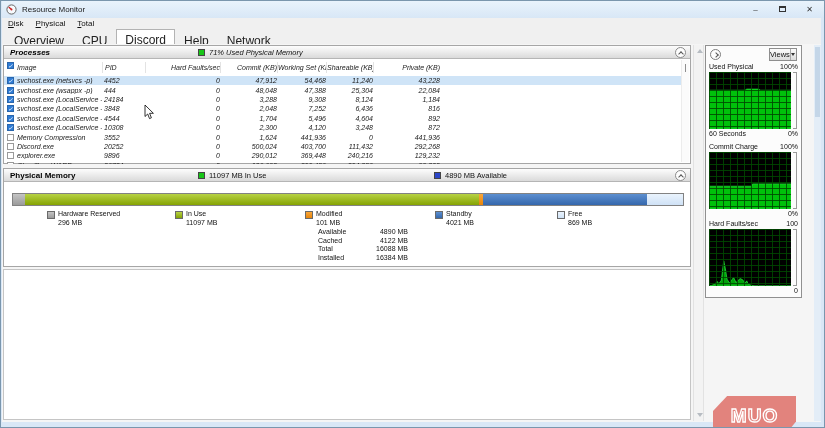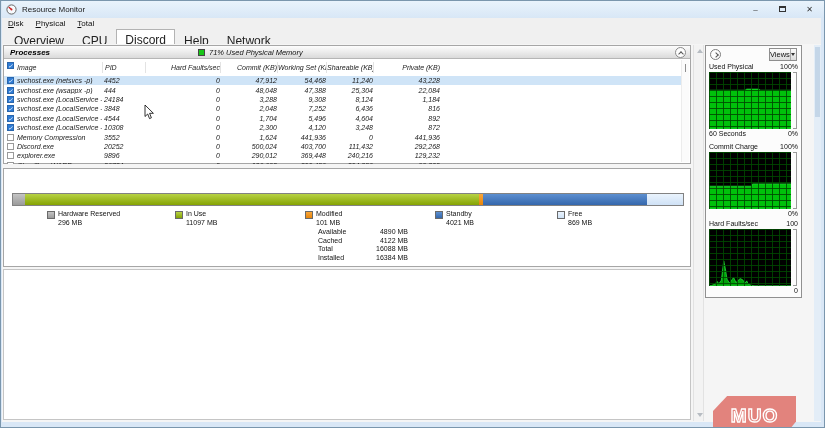--- a/index.html
+++ b/index.html
@@ -323,20 +323,34 @@
     <span class="cell c-sh">204,256</span>
     <span class="cell c-pv">99,200</span>
   </div>
           </div>
         <div class="table-scroll">
           <div class="table-scroll-thumb"></div>
         </div>
       </div>
 
       <div class="panel" id="panel-physmem">
+        <div class="panel-header">
+          <span class="panel-title">Physical Memory</span>
+          <span class="status-chip" style="left:194px">
+            <span class="status-sq" style="background: rgb(23, 198, 23);"></span>
+            <span>11097 MB In Use</span>
+          </span>
+          <span class="status-chip" style="left:430px">
+            <span class="status-sq" style="background: rgb(43, 70, 200);"></span>
+            <span>4890 MB Available</span>
+          </span>
+          <span class="chevron-btn">
+              <span class="chevron-up"></span>
+            </span>
+        </div>
         <div class="mem-bar">
             <div class="seg" style="width: 1.8%; background: linear-gradient(rgb(196, 196, 196), rgb(155, 155, 155));"></div>
             <div class="seg" style="width: 67.7%; background: linear-gradient(rgb(183, 210, 68), rgb(133, 163, 3));"></div>
             <div class="seg" style="width: 0.65%; background: linear-gradient(rgb(249, 166, 58), rgb(232, 133, 10));"></div>
             <div class="seg" style="width: 24.5%; background: linear-gradient(rgb(92, 143, 208), rgb(53, 103, 172));"></div>
             <div class="seg" style="width: 5.35%; background: linear-gradient(rgb(234, 243, 253), rgb(207, 226, 246));"></div>
           </div>
         <div class="legend">
             <div class="leg-item" style="left: 43px;">
               <span class="leg-sq" style="background: linear-gradient(rgb(196, 196, 196), rgb(155, 155, 155));"></span>

